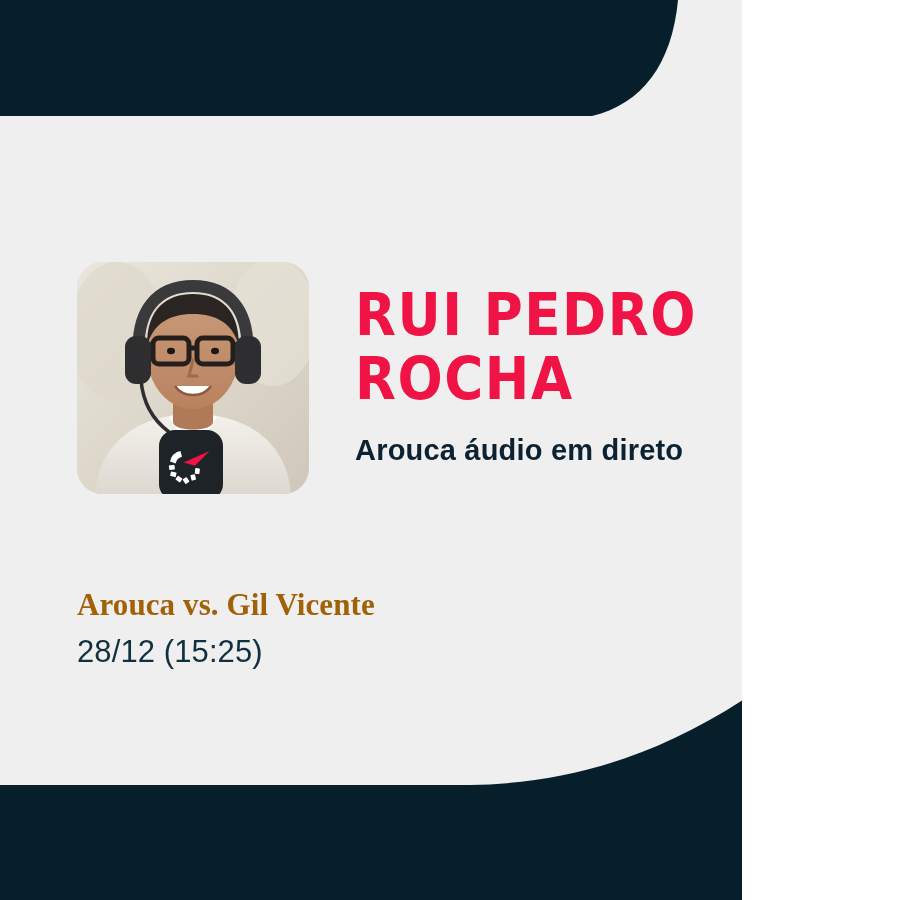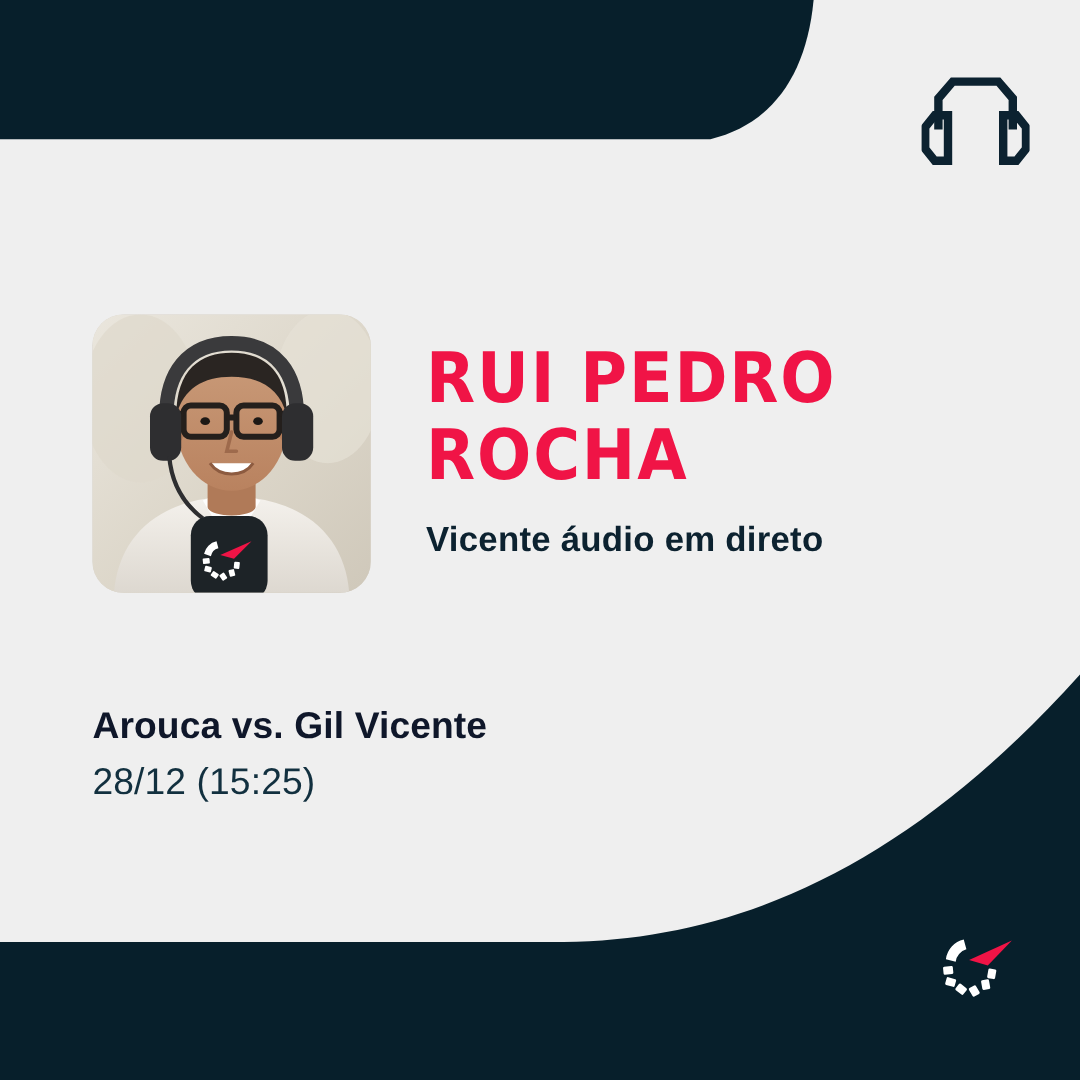--- a/index.html
+++ b/index.html
@@ -5,21 +5,21 @@
   html, body {
     margin: 0;
     padding: 0;
     background: #ffffff;
   }
   body {
     font-family: "Liberation Sans", sans-serif;
   }
   .canvas {
     position: relative;
-    width: 900px;
+    width: 742px;
     height: 900px;
     background: #efefef;
     overflow: hidden;
   }
 
   
   .shape-layer {
     position: absolute;
     inset: 0;
     width: 900px;
@@ -81,22 +81,22 @@
 
   
   .match-block {
     position: absolute;
     left: 77px;
     top: 585px;
     width: 700px;
   }
   .match-title {
     margin: 0;
-    color: #0f172a;
-    font-family: Liberation Sans, sans-serif;
+    color: #a16207;
+    font-family: Liberation Serif, serif;
     font-weight: 700;
     font-size: 31px;
     line-height: 40px;
     letter-spacing: 0.1px;
   }
   .match-datetime {
     margin: 8px 0 0 0;
     color: #12303f;
     font-family: "Liberation Sans", sans-serif;
     font-weight: 400;
@@ -212,21 +212,21 @@
           </g>
           <path d="M28,28 L78,6 L50,34 Z" fill="#f01446"></path>
         </g>
       </g>
     </svg>
   </div>
 
   <div class="headline-block">
     <div class="headline">RUI PEDRO</div>
     <div class="headline">ROCHA</div>
-    <div class="subtitle">Vicente áudio em direto</div>
+    <div class="subtitle">Arouca áudio em direto</div>
   </div>
 
   <div class="match-block">
     <div class="match-title">Arouca vs. Gil Vicente</div>
     <div class="match-datetime">28/12 (15:25)</div>
   </div>
 
   <div class="brand-logo">
     <svg viewBox="0 0 80 70" width="62" height="52" aria-hidden="true">
       <g fill="#ffffff">

